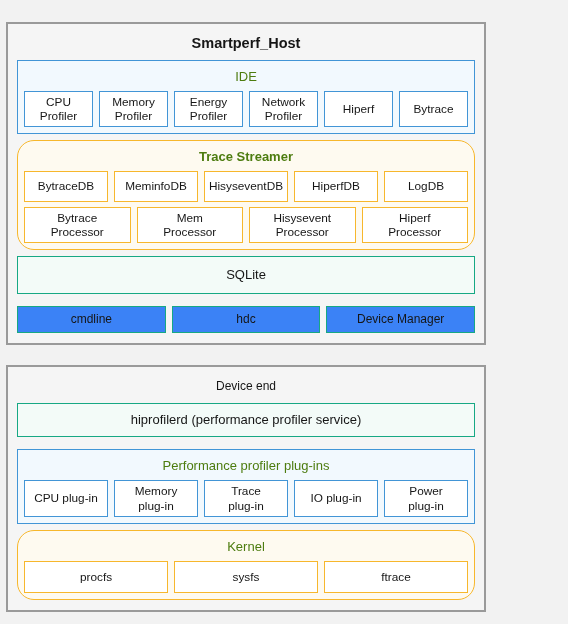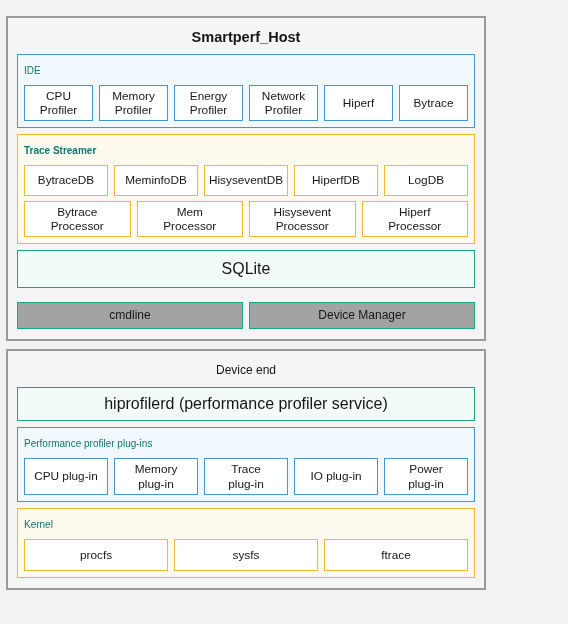--- a/index.html
+++ b/index.html
@@ -11,24 +11,24 @@
     background: #f2f2f2;
     font-family: "Liberation Sans", sans-serif;
     color: #161616;
     overflow: hidden;
   }
 
   #page {
     width: 492px;
     height: 624px;
     background: #f2f2f2;
-    padding: 16px 6px 5px 6px;
+    padding: 22px 6px 5px 6px;
     display: flex;
     flex-direction: column;
-    gap: 8px;
+    gap: 20px;
   }
 
   
   .outer {
     border: 2px solid #9a9a9a;
     background: #f5f5f5;
     padding: 8px 9px 10px 9px;
   }
   .outer-title {
     text-align: center;
@@ -41,29 +41,30 @@
 
   
   .group {
     border: 1.6px solid #000;
     padding: 5px 6px 6px 6px;
     margin-bottom: 6px;
   }
   .group:last-child { margin-bottom: 0; }
 
   .group-title {
-    font-size: 10px;
+    text-align: center;
+    font-size: 13px;
     line-height: 19px;
     padding: 1px 0 5px 0;
-    color: #0f766e;
+    color: #4d7c0f;
   }
   .group-title.bold { font-weight: bold; }
 
   .blue  { border-color: #4295d6; background: #f2f9fe; }
-  .amber { border-color: #f7b72c; background: #fefaf0; }
+  .amber { border-color: #f7b72c; background: #fefaf0; border-radius: 17px; }
 
   
   .row {
     display: flex;
     gap: 6px;
     margin-bottom: 5px;
   }
   .row:last-child { margin-bottom: 0; }
 
   .box {
@@ -86,43 +87,42 @@
   .h-db    { height: 31px; }
   .h-proc  { height: 36px; }
   .h-plug  { height: 37px; }
   .h-kern  { height: 32px; }
 
   
   .bar {
     border: 1.6px solid #17a884;
     background: #f3fbf8;
     text-align: center;
-    font-size: 16px;
+    font-size: 13px;
     line-height: 19px;
     padding: 6px 0 7px 0;
-    margin-bottom: 6px;
+    margin-bottom: 12px;
   }
   .bar.tall { padding: 8px 0 9px 0; }
 
   .row-free { display: flex; gap: 6px; margin-bottom: 6px; }
   .row-free:last-child { margin-bottom: 0; }
 
   .wide-box {
     border: 1.6px solid #17a884;
-    background: #a3a3a3;
+    background: #3b82f6;
     text-align: center;
     font-size: 11.8px;
     line-height: 15px;
     display: flex;
     align-items: center;
     justify-content: center;
     white-space: pre-line;
     padding: 4px 3px;
     height: 38px;
-    margin-top: 8px;
   }
   .wide-box.std {
     flex: 1 1 0;
     font-size: 12px;
     height: 27px;
   }
   .w-nativehook   { flex: 0 0 250px; }
   .w-hiprofcmd    { flex: 1 1 auto; }
 </style>
 </head>
@@ -167,20 +167,21 @@
 Processor</div>
         <div class="box amber-b h-proc">Hiperf
 Processor</div>
       </div>
     </div>
 
     <div class="bar tall">SQLite</div>
 
     <div class="row-free">
       <div class="wide-box std">cmdline</div>
+      <div class="wide-box std">hdc</div>
       <div class="wide-box std">Device Manager</div>
     </div>
   </section>
 
   <section class="outer">
     <div class="outer-title">Device end</div>
 
 
     <div class="bar">hiprofilerd (performance profiler service)</div>
 

